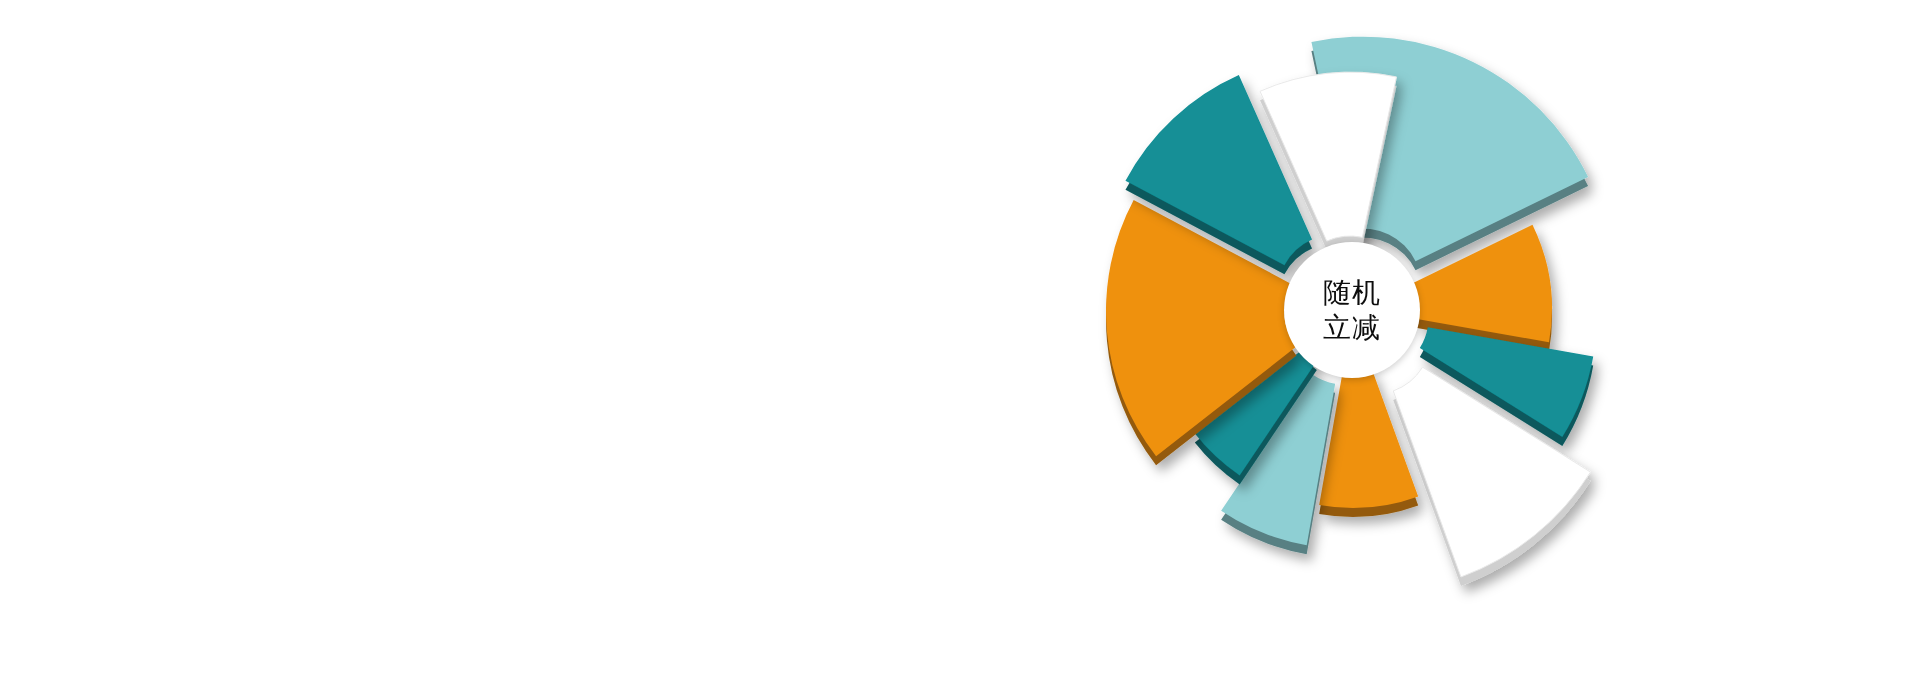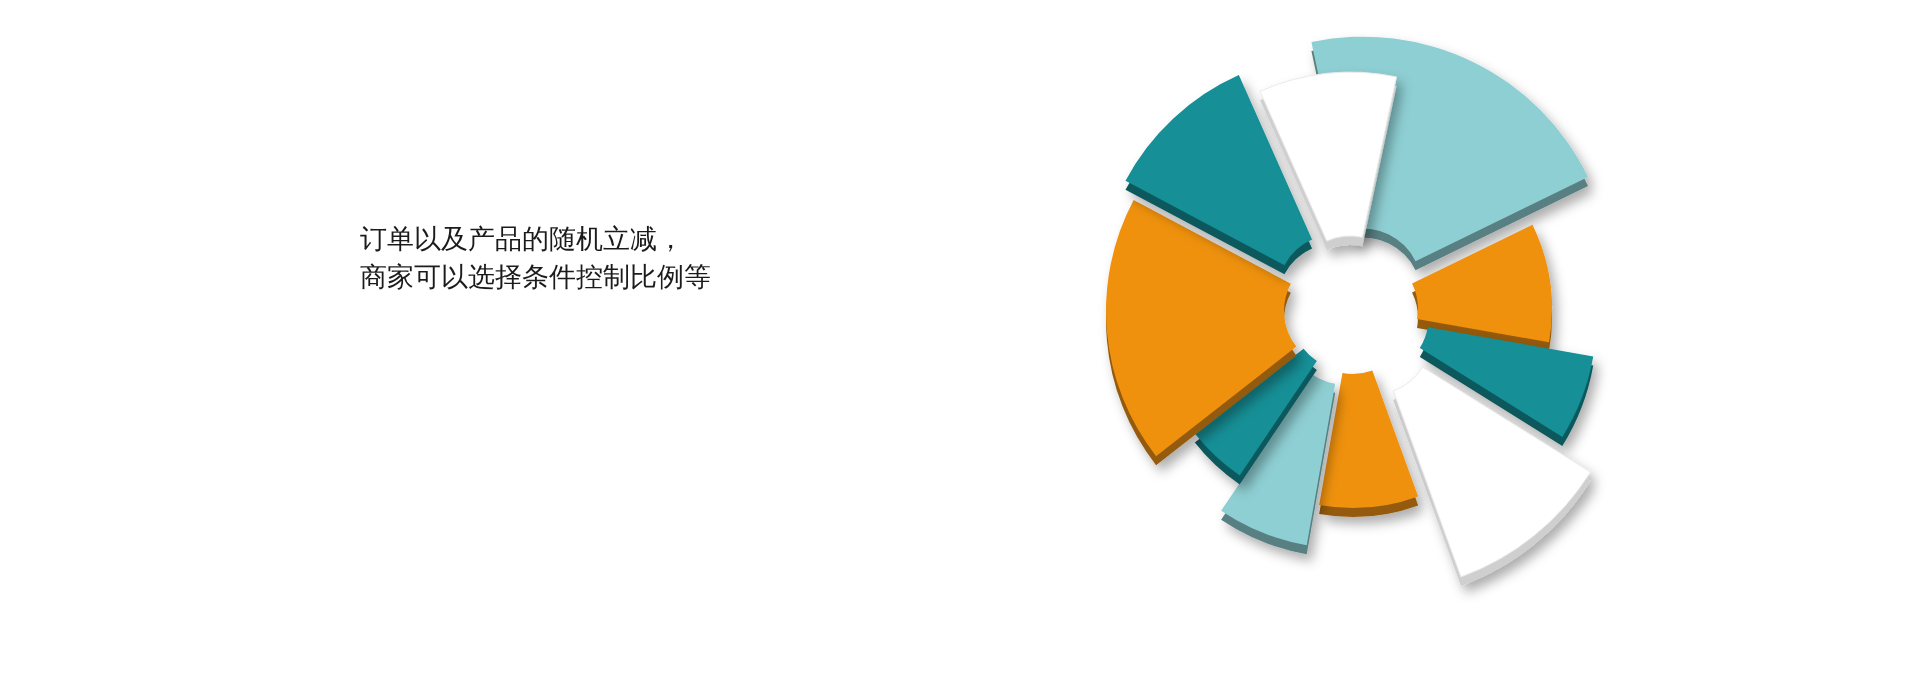--- a/index.html
+++ b/index.html
@@ -78,22 +78,20 @@
     font-weight: 400;
     letter-spacing: 1px;
   }
 </style>
 </head>
 <body>
 
 <div id="stage">
 
   <div id="text-block">
-    <p id="page-subtitle">订单以及产品的随机立减，
-商家可以选择条件控制比例等</p>
   </div>
 
   <div id="pinwheel-wrap">
     <svg id="pinwheel-svg" viewBox="0 0 660 640">
       <defs>
         <filter id="wedge-shadow" x="-40%" y="-40%" width="180%" height="180%">
           <feDropShadow dx="5" dy="7" stdDeviation="6" flood-color="#000000" flood-opacity="0.32"></feDropShadow>
         </filter>
         <filter id="soft-shadow" x="-40%" y="-40%" width="180%" height="180%">
           <feDropShadow dx="3" dy="5" stdDeviation="4" flood-color="#000000" flood-opacity="0.28"></feDropShadow>
@@ -156,15 +154,19 @@
           </g>
           <g filter="url(#wedge-shadow)">
             <path d="M 250.03200982488994 80.28055807745022 A 222 222 0 0 1 386.48393994926 65.93888231120275
             L 352.38642265514756 226.3550888315469 A 58 58 0 0 0 316.73681928932115 230.10201313083678 Z" fill="#cfcfcf"></path>
             <path d="M 250.03200982488994 71.28055807745022 A 222 222 0 0 1 386.48393994926 56.93888231120275
             L 352.38642265514756 217.3550888315469 A 58 58 0 0 0 316.73681928932115 221.10201313083678 Z" fill="#FFFFFF" stroke="#e9e9e9" stroke-width="1"></path>
           </g>
         </g>
     </svg>
 
+    <div id="center-badge">
+      <span class="badge-line">随机</span>
+      <span class="badge-line">立减</span>
+    </div>
   </div>
 
 </div>
 
 </body></html>

